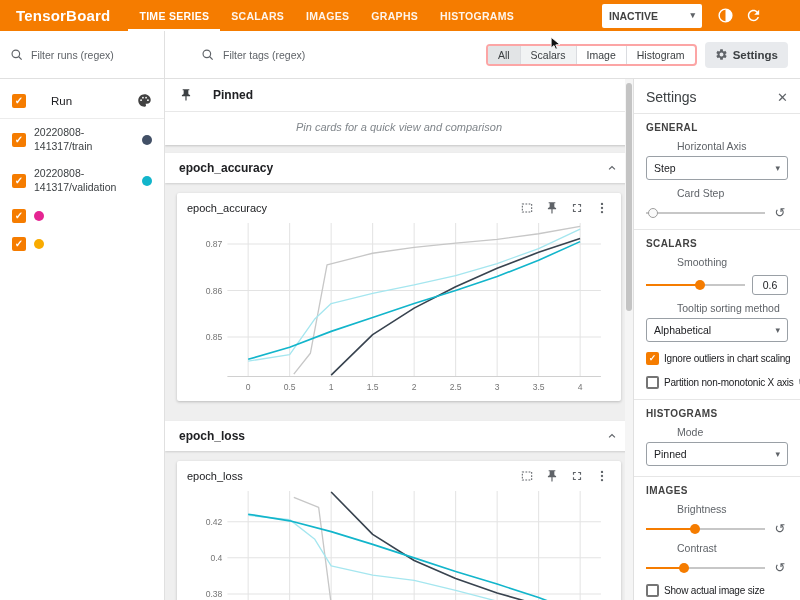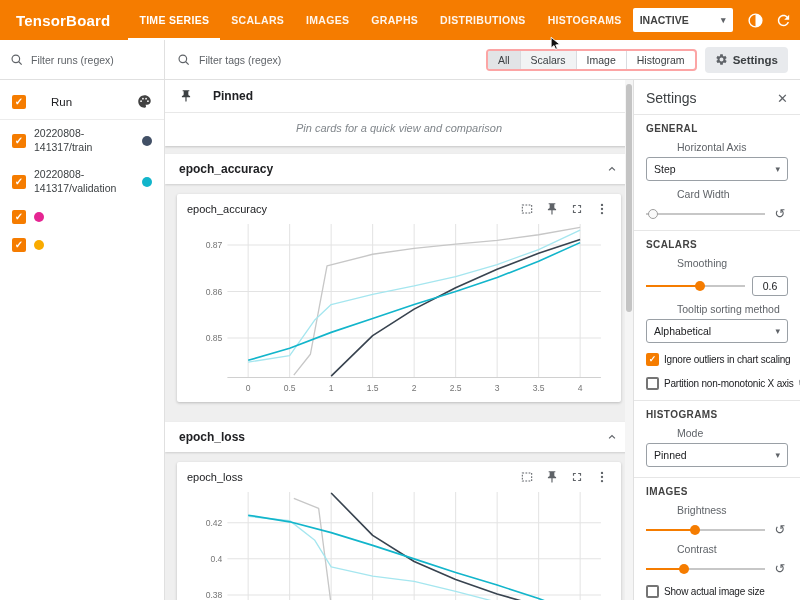--- a/index.html
+++ b/index.html
@@ -1,34 +1,34 @@
 <!DOCTYPE html>
 <html><head>
 <meta charset="utf-8">
 <style>
   *{margin:0;padding:0;box-sizing:border-box;}
   html,body{width:800px;height:600px;overflow:hidden;background:#fff;
     font-family:"Liberation Sans",sans-serif;position:relative;}
 
   
-  .topbar{height:40px;background:#f57c00;display:flex;align-items:center;color:#fff;padding-left:16px;}
+  .topbar{height:31px;background:#f57c00;display:flex;align-items:center;color:#fff;padding-left:16px;}
   .logo{font-size:15px;font-weight:700;margin-right:18px;letter-spacing:.2px;}
   .tabs{display:flex;height:100%;}
   .tab{display:flex;align-items:center;padding:0 11px;font-size:10.5px;font-weight:700;
     letter-spacing:.3px;opacity:.93;cursor:pointer;white-space:nowrap;}
   .tab.active{box-shadow:inset 0 -2px 0 #fff;opacity:1;}
   .topbar-right{margin-left:auto;display:flex;align-items:center;gap:2px;padding-right:6px;}
   .status-select{background:#fff;color:#424242;height:24px;border-radius:2px;display:flex;
     align-items:center;justify-content:space-between;width:100px;padding:0 7px;
     font-size:10.5px;font-weight:700;margin-right:8px;}
   .caret{font-size:9px;color:#5f6368;line-height:1;}
   .icon-btn{width:26px;height:26px;display:flex;align-items:center;justify-content:center;}
 
   
-  .toolbar{height:40px;border-bottom:1px solid #e0e0e0;display:flex;align-items:stretch;background:#fff;}
+  .toolbar{height:48px;border-bottom:1px solid #e0e0e0;display:flex;align-items:stretch;background:#fff;gap:24px;}
   .runs-filter{width:165px;border-right:1px solid #e0e0e0;display:flex;align-items:center;gap:7px;padding:0 10px;}
   .tags-toolbar{flex:1;display:flex;align-items:center;gap:8px;padding:0 12px;}
   .filter-placeholder{color:#5f6368;font-size:10.5px;white-space:nowrap;}
   .toggle-group{margin-left:auto;display:flex;border:2px solid #fca5a5;border-radius:4px;overflow:hidden;height:22px;background:#fff;}
   .toggle-btn{display:flex;align-items:center;padding:0 10px;font-size:10.5px;color:#3c4043;
     border-left:1px solid #dadce0;cursor:pointer;white-space:nowrap;}
   .toggle-btn:first-child{border-left:none;}
   .toggle-btn.selected{background:#e2e4e6;}
   .toggle-btn.hovered{background:#f1f3f4;}
   .settings-btn{display:flex;align-items:center;gap:5px;background:#e8eaed;border-radius:4px;
@@ -99,21 +99,20 @@
 </head>
 <body>
 
 <header class="topbar">
   <div class="logo">TensorBoard</div>
   <nav class="tabs">
     <div class="tab active">TIME SERIES</div>
     <div class="tab">SCALARS</div>
     <div class="tab">IMAGES</div>
     <div class="tab">GRAPHS</div>
-    <div class="tab">DISTRIBUTIONS</div>
     <div class="tab">HISTOGRAMS</div>
   </nav>
   <div class="topbar-right">
     <div class="status-select">
       <span>INACTIVE</span>
       <span class="caret">▾</span>
     </div>
     <div class="icon-btn">
       <svg width="17" height="17" viewBox="0 0 24 24">
         <circle cx="12" cy="12" r="9" fill="none" stroke="#fff" stroke-width="2"></circle>
@@ -345,21 +344,21 @@
       <span class="close-x">✕</span>
     </div>
 
     <div class="settings-group">
       <div class="group-heading">GENERAL</div>
       <div class="field-label">Horizontal Axis</div>
       <div class="dropdown">
         <span>Step</span>
         <span class="caret">▾</span>
       </div>
-      <div class="field-label">Card Width</div>
+      <div class="field-label">Card Step</div>
       <div class="slider-row">
         <div class="slider gray" style="--f: 0.02;">
           <div class="track"></div>
             <div class="knob"></div>
         </div>
         <span class="reset-btn">↺</span>
       </div>
     </div>
 
     <div class="settings-group">

